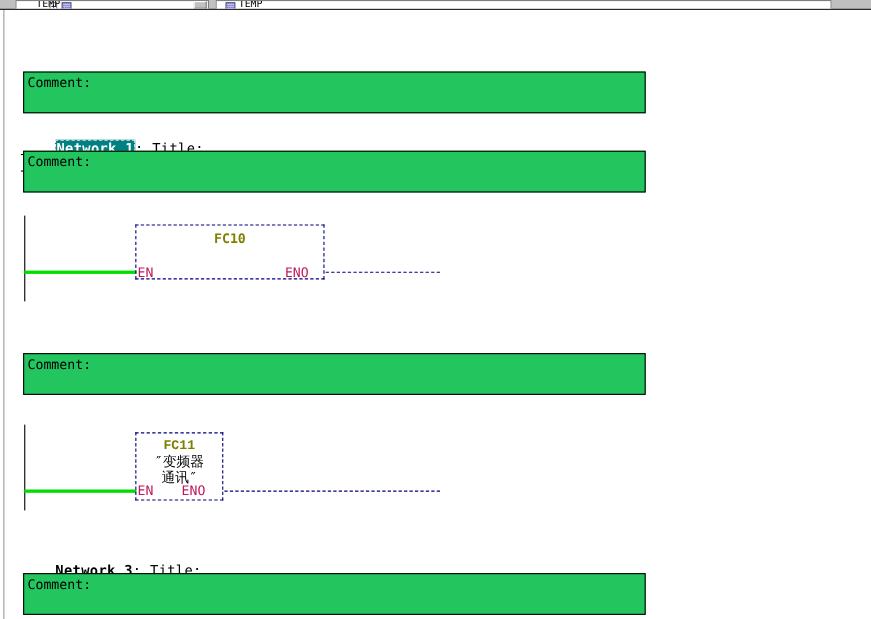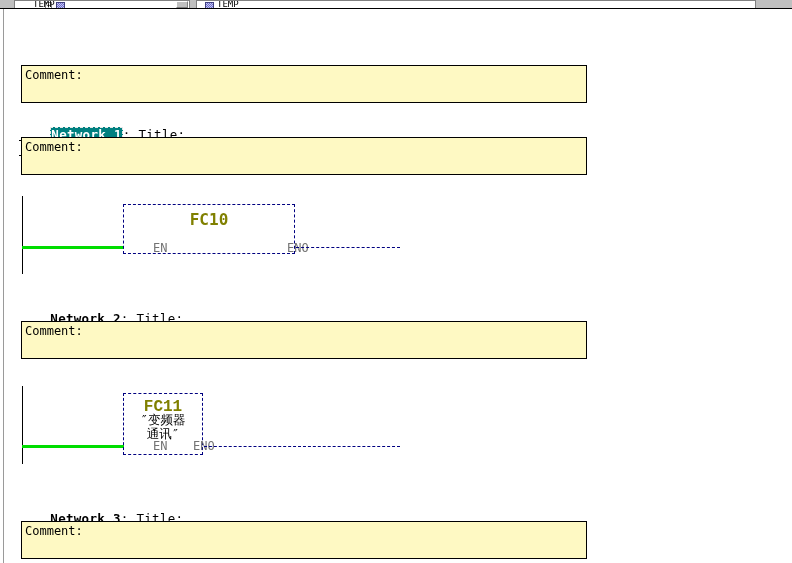--- a/index.html
+++ b/index.html
@@ -107,21 +107,21 @@
     color: #000;
     white-space: pre;
   }
 
   
   .comment-box {
     position: absolute;
     left: 21px;
     width: 566px;
     height: 38px;
-    background: #fef9c3;
+    background: #22c55e;
     border: 1px solid #000000;
     color: #000;
     font-family: "DejaVu Sans Mono", monospace;
     font-size: 12px;
     padding: 2px 0 0 3px;
     white-space: pre;
   }
   #comment-ob   { top: 56px; }
   #comment-nw1  { top: 128px; }
   #comment-nw2  { top: 312px; }
@@ -174,21 +174,21 @@
     background: transparent;
   }
   #callbox-fc10 { left: 123px; top: 195px; width: 172px; height: 50px; }
   #callbox-fc11 { left: 123px; top: 384px; width: 80px;  height: 62px; }
 
   .call-name {
     position: absolute;
     left: 0; right: 0;
     text-align: center;
     font-family: "DejaVu Sans Mono", monospace;
-    font-size: 16px;
+    font-size: 12px;
     font-weight: bold;
     color: #808000;
     white-space: pre;
   }
   #callname-fc10 { top: 5px; }
   #callname-fc11 { top: 4px; font-family: Liberation Mono, monospace; }
 
   .call-symbol {
     position: absolute;
     left: 0; right: 0;
@@ -199,23 +199,22 @@
     line-height: 14px;
     white-space: pre;
   }
   #callsym-fc10 { top: 21px; }
   #callsym-fc11 { top: 19px; }
 
   .pin-label {
     position: absolute;
     font-family: "DejaVu Sans Mono", monospace;
     font-size: 12px;
-    color: #737373;
-    white-space: pre;
-    margin-left: 28px;
+    color: #be185d;
+    white-space: pre;
   }
   #pin-en-fc10  { left: 125px; top: 232px; }
   #pin-eno-fc10 { left: 259px; top: 232px; }
   #pin-en-fc11  { left: 125px; top: 430px; }
   #pin-eno-fc11 { left: 165px; top: 430px; }
 
   .eno-wire {
     position: absolute;
     height: 0;
     border-top: 1px dashed #000080;
@@ -258,23 +257,20 @@
   <div class="power-rail" id="rail-nw1"></div>
   <div class="wire-green" id="wire-nw1"></div>
 
   <div class="call-box" id="callbox-fc10">
     <div class="call-name" id="callname-fc10">FC10</div>
   </div>
   <div class="pin-label" id="pin-en-fc10">EN</div>
   <div class="pin-label" id="pin-eno-fc10">ENO</div>
   <div class="eno-wire" id="enowire-nw1"></div>
 
-  <div class="network-header" id="network-header-2">
-    <span class="nw-name">Network 2</span><span class="nw-rest">: Title:</span>
-  </div>
 
   <div class="comment-box" id="comment-nw2">Comment:</div>
 
   <div class="power-rail" id="rail-nw2"></div>
   <div class="wire-green" id="wire-nw2"></div>
 
   <div class="call-box" id="callbox-fc11">
     <div class="call-name" id="callname-fc11">FC11</div>
     <div class="call-symbol" id="callsym-fc11">″变频器
 通讯″</div>

